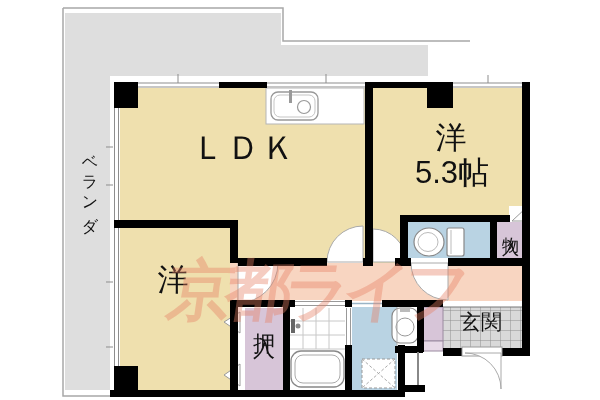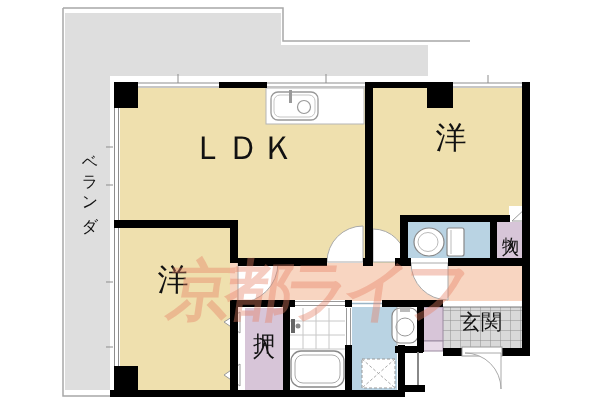--- a/index.html
+++ b/index.html
@@ -189,19 +189,20 @@
     <line x1="106" y1="282" x2="113" y2="282"></line>
     <line x1="106" y1="347" x2="113" y2="347"></line>
   </g>
 
   <rect x="462" y="347" width="40" height="9" fill="#ffffff" stroke="#999" stroke-width="1"></rect>
   <path d="M501,353 L465,353 A36,36 0 0 1 501,389 Z" fill="#ffffff" stroke="#aaa" stroke-width="1"></path>
 </svg>
 
 <div class="lbl lbl-ldk">ＬＤＫ</div>
 <div class="lbl lbl-y53">洋</div>
+<div class="lbl lbl-y53-size">5.3帖</div>
 <div class="lbl lbl-y6">洋</div>
 <div class="lbl lbl-genkan">玄関</div>
 <div class="vert lbl-veranda">ベランダ</div>
 <div class="vert lbl-oshiire">押入</div>
 <div class="vert lbl-mono">物入</div>
 <div class="watermark">京都ライフ</div>
 </div>
 
 </body></html>

